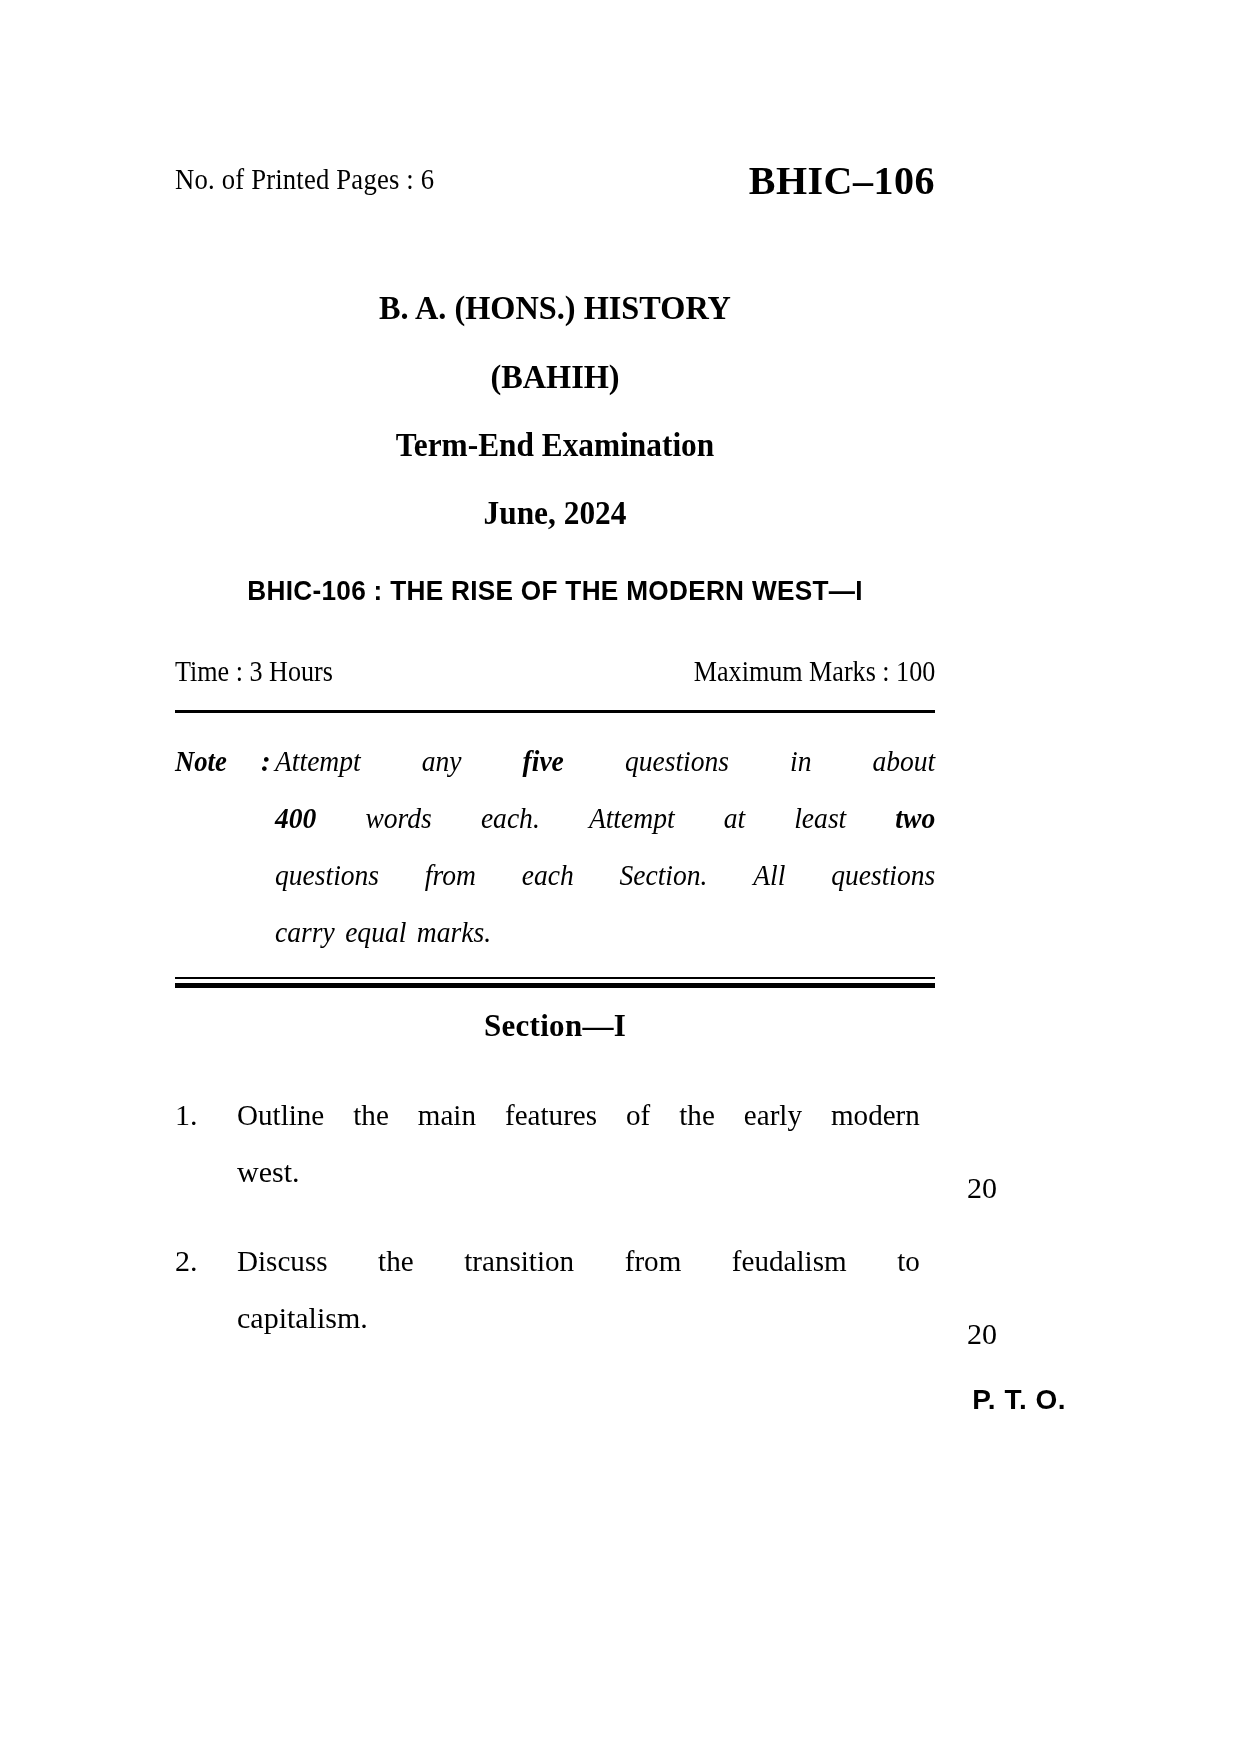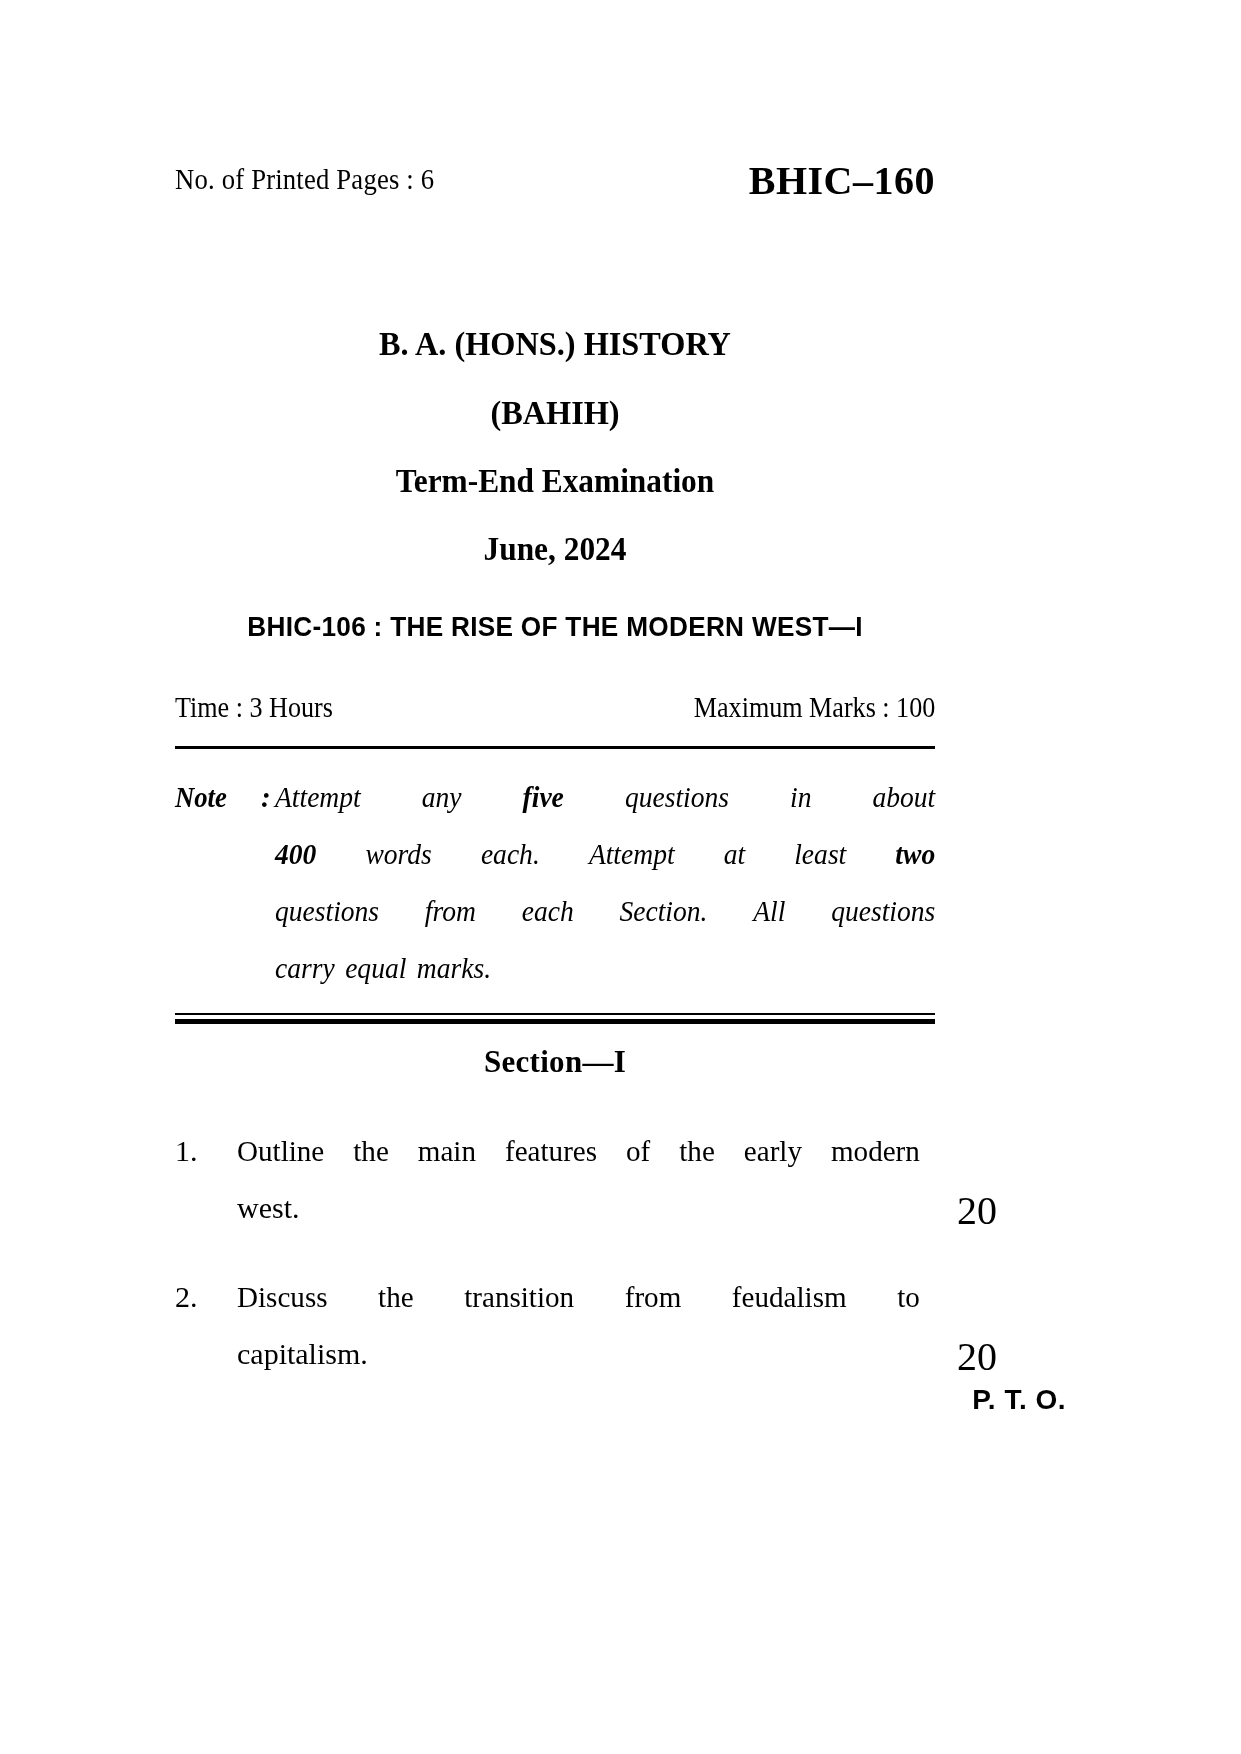--- a/index.html
+++ b/index.html
@@ -53,21 +53,21 @@
     right: 0;
     top: -6px;
     font-size: 40px;
     font-weight: bold;
     letter-spacing: 0.5px;
     white-space: nowrap;
   }
 
   
   .title-block {
-    margin-top: 108px;
+    margin-top: 72px;
     text-align: center;
   }
   .title-line {
     font-size: 33px;
     font-weight: bold;
     line-height: 1.0;
     margin-bottom: 35px;
     transform: scaleX(0.95);
     white-space: nowrap;
   }
@@ -217,22 +217,22 @@
     white-space: nowrap;
     display: flex;
     justify-content: space-between;
     width: 704px;
     transform: scaleX(0.97);
     transform-origin: left center;
   }
   .q-marks {
     position: absolute;
     right: -56px;
-    top: 3px;
-    font-size: 40px;
+    top: 16px;
+    font-size: 30px;
   }
   .q-lastline {
     position: relative;
     height: 57px;
     width: 704px;
   }
   .q-lastline .lw {
     position: absolute;
     left: 0;
     top: 0;
@@ -251,21 +251,21 @@
   }
 </style>
 </head>
 <body>
 
 <div class="page">
   <div class="content">
 
     <div class="header-row">
       <div class="printed-pages">No. of Printed Pages : 6</div>
-      <div class="course-code">BHIC–160</div>
+      <div class="course-code">BHIC–106</div>
     </div>
 
     <div class="title-block">
       <div class="title-line t1">B. A. (HONS.) HISTORY</div>
       <div class="title-line t2">(BAHIH)</div>
       <div class="title-line t3">Term-End Examination</div>
       <div class="title-line t4">June, 2024</div>
     </div>
 
     <div class="subject-line">BHIC-106 : THE RISE OF THE MODERN WEST—I</div>

